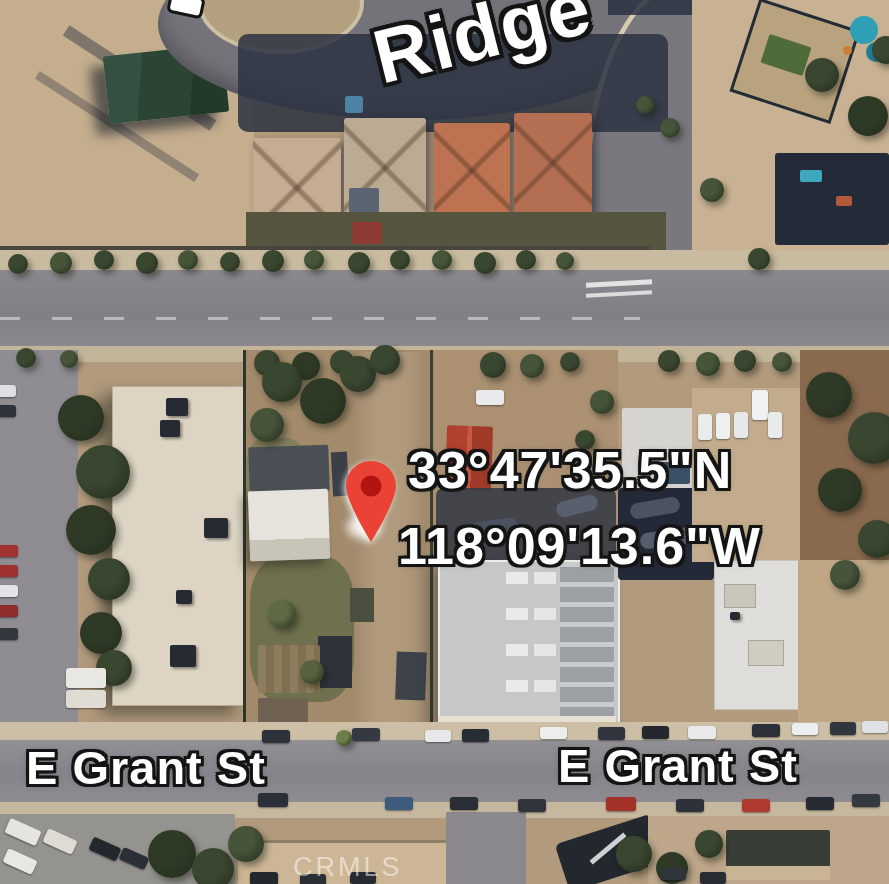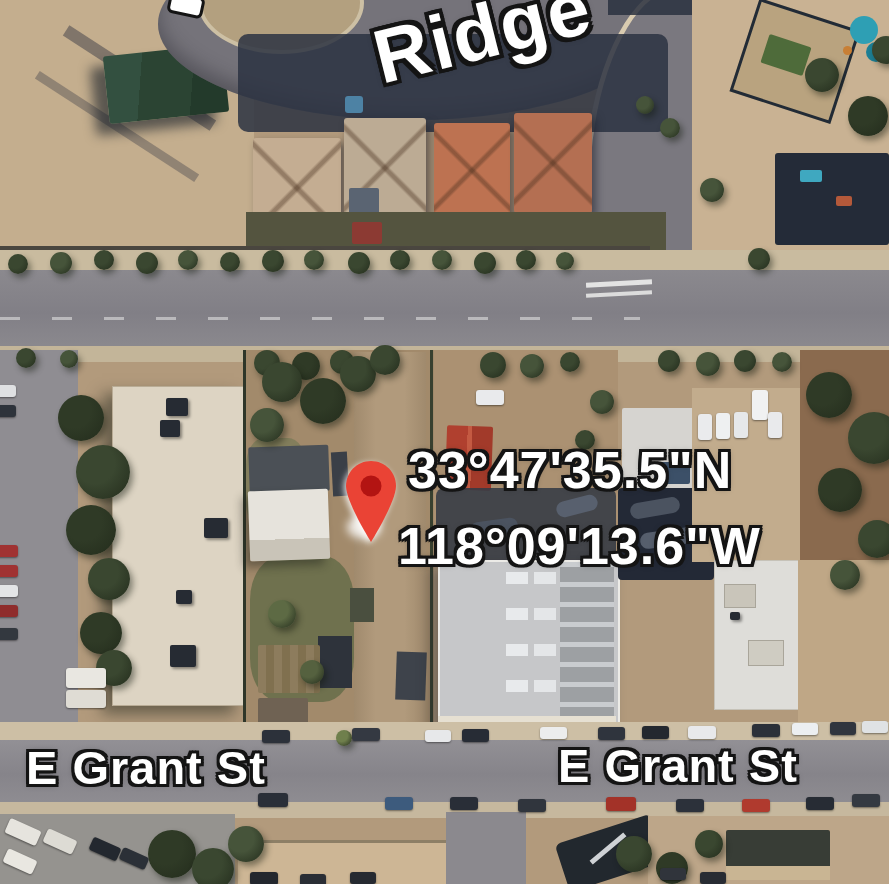--- a/index.html
+++ b/index.html
@@ -261,13 +261,14 @@
           <feGaussianBlur stdDeviation="4"></feGaussianBlur>
         </filter>
       </defs>
     <ellipse cx="22" cy="68" rx="17" ry="12" fill="rgba(255,255,255,.8)" filter="url(#b)"></ellipse>
     <g style="filter:drop-shadow(-2px 2px 3px rgba(255,255,255,.85));">
       <path d="M29 2 C15 2 4 13 4 27 c0 16 25 56 25 56 s25 -40 25 -56 C54 13 43 2 29 2 Z" fill="#EA4335"></path>
       <circle cx="29" cy="27" r="10.5" fill="#B31412"></circle>
     </g>
   </svg>
 
+  <div class="watermark" style="left:293px;top:852px;">CRMLS</div>
 </div>
 
 </body></html>

